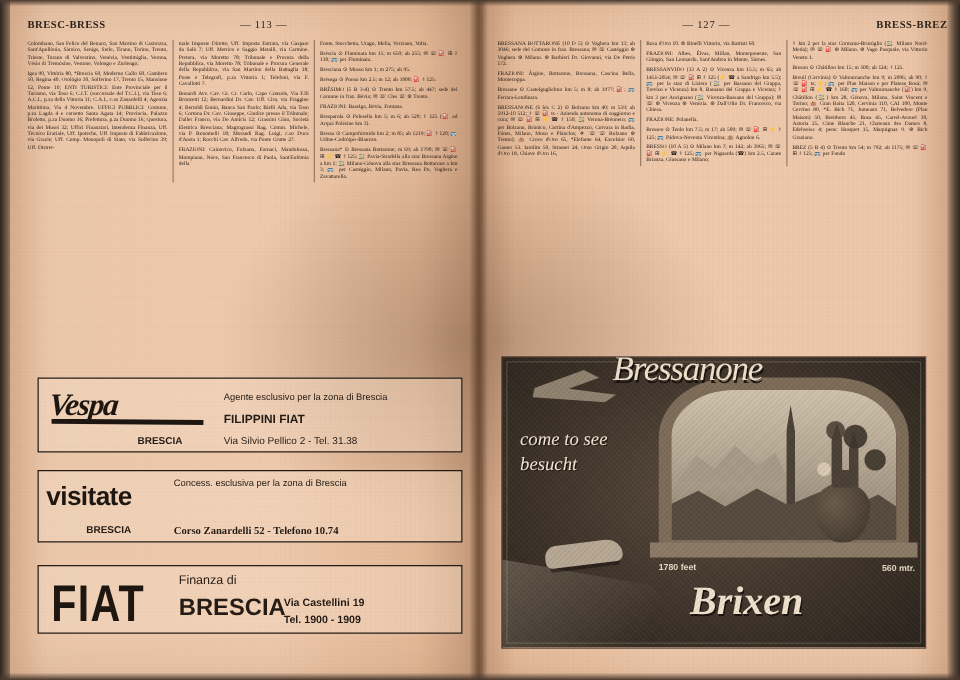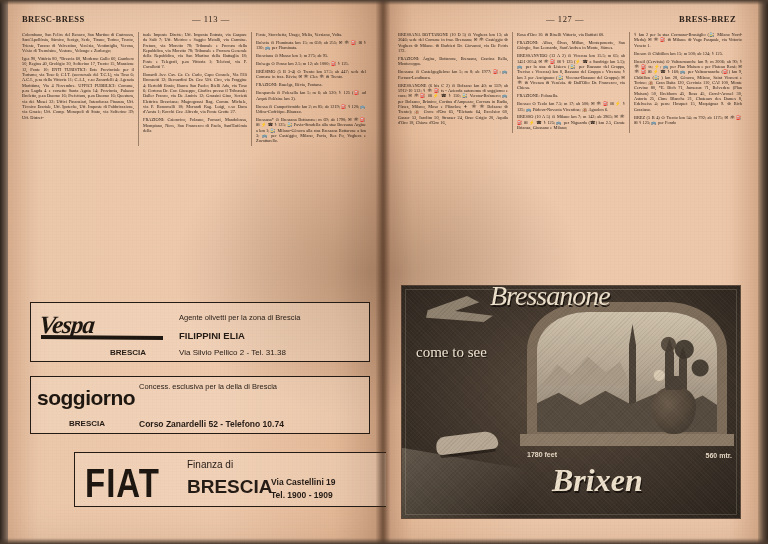--- a/index.html
+++ b/index.html
@@ -151,20 +151,21 @@
     font-size:28px;color:#efe2cd;
     text-shadow:1px 2px 0 rgba(20,14,10,.9);
     letter-spacing:-1px;
     white-space:nowrap;
   }
   .bigad .slogan{
     position:absolute;left:14px;top:56px;width:110px;
     font-family:"Liberation Serif", serif;
     font-size:15px;line-height:20px;color:#f3e7d4;
     text-shadow:1px 1px 0 rgba(20,14,10,.85);
+    font-style:italic;
   }
   .bigad .brixen{
     position:absolute;left:150px;top:152px;
     font-family:"Liberation Serif", serif;
     font-style:italic;font-weight:bold;font-size:32px;color:#efe2cd;
     text-shadow:1px 2px 0 rgba(20,14,10,.9);
     margin-top:24px;
   }
   .bigad .feet{
     position:absolute;left:125px;top:165px;
@@ -280,53 +281,53 @@
         <p>Bresparola ⊙ Polesella km 5; m 6; ab 520; ⚕ 125 (⛽ ad Arquà Polésine km 3).</p>
         <p>Bressa ⊙ Campofórmido km 2; m 85; ab 1219; ⛽ ⚕ 120; 🚌 Udine-Codròipo–Blauzzo.</p>
         <p>Bressana* ⊙ Bressana Bottarone; m 69; ab 1790; ✉ ☏ ⛽ ⊞ ⚡ ☎ ⚕ 125; 🚉 Pavia-Stradella alla staz Bressana Argine a km 1; 🚉 Milano-Génova alla staz Bressana Bottarone a km 3; 🚌 per Castéggio, Milano, Pavia, Rea Po, Voghera e Zavattarello.</p>
       </div>
     </div>
 
     <div class="ad" style="left:22px;top:302px;width:340px;height:60px;">
       <div class="ad-inner">
         <div class="vespa-logo">Vespa</div>
         <div class="vespa-tail"></div>
-        <div class="ad-txt" style="left:148px;top:10px;font-size:7.5px;">Agente olivetti per la zona di Brescia</div>
-        <div class="ad-txt" style="left:148px;top:27px;font-size:9.5px;font-weight:bold;">FILIPPINI ELIA</div>
+        <div class="ad-txt" style="left:148px;top:10px;font-size:7.5px;">Agente esclusivo per la zona di Brescia</div>
+        <div class="ad-txt" style="left:148px;top:27px;font-size:9.5px;font-weight:bold;">FILIPPINI FIAT</div>
         <div class="ad-txt" style="left:79px;top:45px;font-size:8px;font-weight:bold;">BRESCIA</div>
         <div class="ad-txt" style="left:148px;top:45px;font-size:8px;">Via Silvio Pellico 2 - Tel. 31.38</div>
       </div>
     </div>
 
     <div class="ad" style="left:22px;top:376px;width:340px;height:58px;">
       <div class="ad-inner">
-        <div class="olivetti-logo">soggiorno</div>
-        <div class="ad-txt" style="left:108px;top:5px;font-size:7.5px;">Concess. esclusiva per la della di Brescia</div>
+        <div class="olivetti-logo">visitate</div>
+        <div class="ad-txt" style="left:108px;top:5px;font-size:7.5px;">Concess. esclusiva per la zona di Brescia</div>
         <div class="ad-txt" style="left:38px;top:42px;font-size:8px;font-weight:bold;">BRESCIA</div>
-        <div class="ad-txt" style="left:108px;top:42px;font-size:8.5px;font-weight:bold;">Corso Zanardelli 52 - Telefono 10.74</div>
-      </div>
-    </div>
-
-    <div class="ad" style="left:22px;top:452px;width:340px;height:55px;margin-left:44px;">
+        <div class="ad-txt" style="left:108px;top:42px;font-size:8.5px;font-weight:bold;font-family:Liberation Serif, serif;">Corso Zanardelli 52 - Telefono 10.74</div>
+      </div>
+    </div>
+
+    <div class="ad" style="left:22px;top:452px;width:340px;height:55px;">
       <div class="ad-inner">
         <div class="fiat-logo">FIAT</div>
         <div class="ad-txt" style="left:112px;top:6px;font-size:10px;">Finanza di</div>
         <div class="ad-txt" style="left:112px;top:23px;font-size:19px;font-weight:bold;">BRESCIA</div>
         <div class="ad-txt" style="left:196px;top:24px;font-size:8.5px;font-weight:bold;">Via Castellini 19</div>
         <div class="ad-txt" style="left:196px;top:37px;font-size:8.5px;font-weight:bold;">Tel. 1900 - 1909</div>
       </div>
     </div>
 
     <div class="grain"></div>
   </div>
 
   <div class="page right">
 
     <div class="folio" style="left:160px;">— 127 —</div>
-    <div class="runhead" style="right:24px;">BRESS-BREZ</div>
+    <div class="runhead" style="right:2px;">BRESS-BREZ</div>
 
     <div class="cols" style="left:12px;top:32px;width:350px;">
 
       <div class="col" style="width:110px;">
         <p>BRESSANA BOTTARONE (10 D 5) ⊙ Voghera km 13; ab 3046; sede del Comune in fraz. Bressana; ✉ ☏ Castéggio ⊛ Voghera ⊛ Milano. ⊛ Barbieri Dr. Giovanni, via De Petris 172.</p>
         <p>FRAZIONI: Árgine, Bottarone, Bressana, Cascina Bella, Montecoppa.</p>
         <p>Bressane ⊙ Castelguglielmo km 5; m 8; ab 1977; ⛽; 🚌 Ferrara-Lendinara.</p>
         <p>BRESSANONE (6 bis C 2) ⊙ Bolzano km 40; m 559; ab 5912-10 512; ⚕ ☏ ⛽ ts - Azienda autonoma di soggiorno e cura; ✉ ☏ ⛽ ⊞ ⚡ ☎ ⚕ 150; 🚉 Verona-Brénnero; 🚌 per Bolzano, Brùnico, Cortina d'Ampezzo, Corvara in Badia, Fúnes, Milano, Moso e Plánclos; ✈ ☏ ☏ Bolzano ⊛ Trento); 🏨 Croce d'Oro 65, *Elefante 64, Excelsior 60, Gasser 53, Iarolim 50, Strasser 24, Orso Grigio 20, Aquila d'Oro 18, Chiave d'Oro 16,</p>
       </div>
 
@@ -365,20 +366,21 @@
     </div>
 
     <div class="sill"></div>
     <div class="flowers"></div>
     <div class="vase"></div>
 
     <div class="title">Bressanone</div>
 
     <div class="slogan">
       <div>come to see</div>
+      <div>besucht</div>
     </div>
 
     <div class="feet">1780 feet</div>
     <div class="brixen">Brixen</div>
     <div class="mtr">560 mtr.</div>
 
     <div class="noise"></div>
     <div class="border"></div>
   </div>
 

